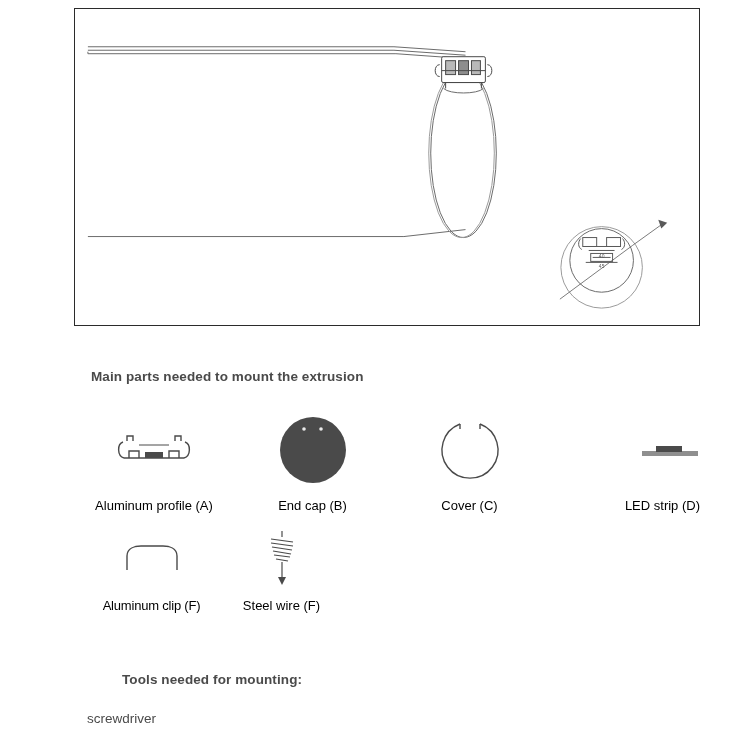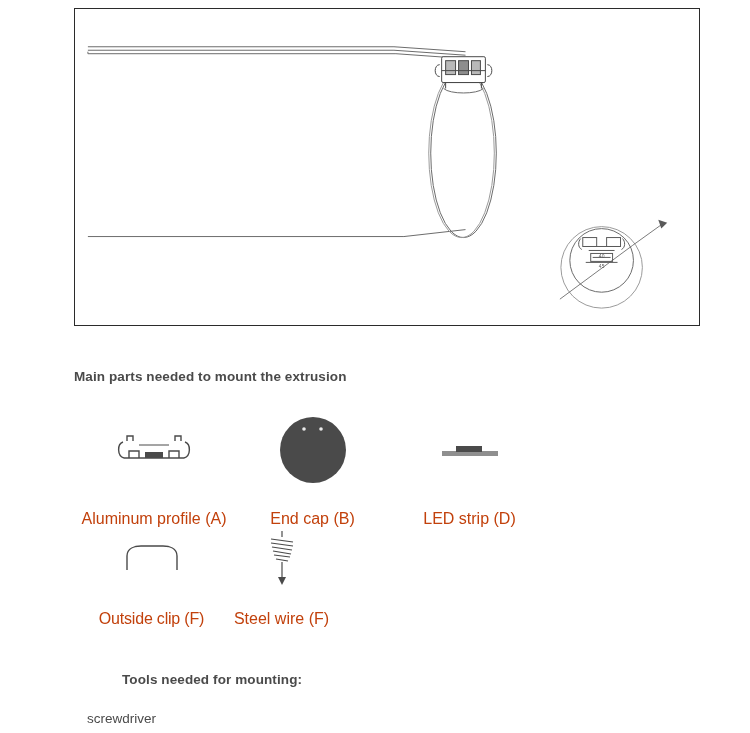--- a/index.html
+++ b/index.html
@@ -36,21 +36,21 @@
 
   
   .section-heading {
     position: absolute;
     font-size: 13.5px;
     font-weight: bold;
     color: #4a4a4a;
     letter-spacing: 0.1px;
     white-space: nowrap;
   }
-  #parts-heading { left: 74px; top: 369px; }
+  #parts-heading { left: 91px; top: 369px; }
   #tools-heading { left: 83px; top: 672px; margin-left: 39px; }
 
   .plain-text {
     position: absolute;
     font-size: 13.5px;
     color: #4a4a4a;
     white-space: nowrap;
   }
   #tools-text { left: 87px; top: 711px; text-align: center; }
 
@@ -71,25 +71,25 @@
     justify-content: flex-start;
     position: relative;
   }
   .part-art {
     height: 80px;
     display: flex;
     align-items: center;
     justify-content: center;
   }
   .part-label {
-    font-size: 16px;
-    color: #c2410c;
+    font-size: 13px;
+    color: #000000;
     text-align: center;
     white-space: nowrap;
-    margin-top: 20px;
+    margin-top: 8px;
   }
 
   
   #row-1 .part-cell:nth-child(1) { width: 160px; }
   #row-1 .part-cell:nth-child(2) { width: 157px; }
   #row-1 .part-cell:nth-child(3) { width: 157px; }
   #row-1 .part-cell:nth-child(4) { width: 152px; align-items: flex-end; }
 
   
   #row-2 .part-cell:nth-child(1) { width: 155px; }
@@ -192,20 +192,30 @@
     <div class="part-art">
       <svg width="70" height="70" viewBox="0 0 70 70">
         <circle cx="35" cy="35" r="33" fill="#4a4a4a"></circle>
         <circle cx="26" cy="14" r="1.8" fill="#eaeaea"></circle>
         <circle cx="43" cy="14" r="1.8" fill="#eaeaea"></circle>
       </svg>
     </div>
     <div class="part-label">End cap (B)</div>
   </div>
 
+  <div class="part-cell">
+    <div class="part-art">
+      <svg width="64" height="64" viewBox="0 0 64 64" fill="none" stroke="#4a4a4a" stroke-width="1.4">
+        <path d="M22 6 A28 28 0 1 0 42 6"></path>
+        <path d="M22 6 L22 11"></path>
+        <path d="M42 6 L42 11"></path>
+      </svg>
+    </div>
+    <div class="part-label">Cover (C)</div>
+  </div>
 
   <div class="part-cell">
     <div class="part-art">
       <svg width="60" height="22" viewBox="0 0 60 22">
         <rect x="2" y="12" width="56" height="5" fill="#8f8f8f"></rect>
         <rect x="16" y="7" width="26" height="6" fill="#4a4a4a"></rect>
       </svg>
     </div>
     <div class="part-label">LED strip (D)</div>
   </div>
@@ -215,21 +225,21 @@
 <div class="parts-row" id="row-2">
 
 
   <div class="part-cell">
     <div class="part-art">
       <svg width="62" height="34" viewBox="0 0 62 34" fill="none" stroke="#4a4a4a" stroke-width="1.4">
         <path d="M6 28 L6 14 C6 6 14 4 20 4 L42 4 C48 4 56 6 56 14 L56 28"></path>
         <path d="M10 28 L10 28"></path>
       </svg>
     </div>
-    <div class="part-label">Outside clip (F)</div>
+    <div class="part-label">Aluminum clip (F)</div>
   </div>
 
   <div class="part-cell">
     <div class="part-art">
       <svg width="34" height="56" viewBox="0 0 34 56" fill="none" stroke="#4a4a4a" stroke-width="1.2">
         <line x1="17" y1="0" x2="17" y2="6"></line>
         <path d="M6 8 L28 11"></path>
         <path d="M6 12 L28 15"></path>
         <path d="M7 16 L27 19"></path>
         <path d="M8 20 L26 23"></path>

